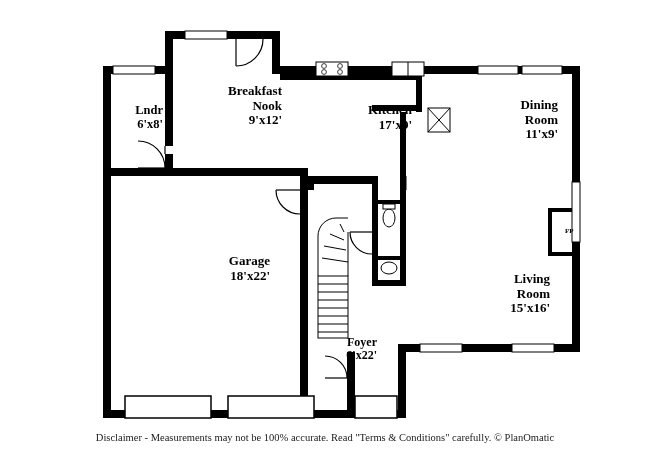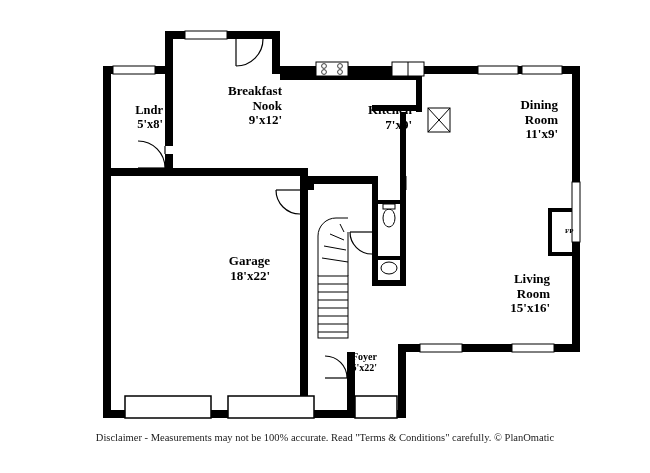--- a/index.html
+++ b/index.html
@@ -25,21 +25,21 @@
     text-align: right;
     font-family: "Liberation Serif", serif;
     font-weight: bold;
     color: #000000;
     line-height: 1.12;
     white-space: pre-line;
     letter-spacing: 0px;
   }
   .rl-big { font-size: 13px; }
   .rl-mid { font-size: 12.5px; }
-  .rl-small { font-size: 10px; margin-top: 15px; }
+  .rl-small { font-size: 12px; }
   .fp-label {
     position: absolute;
     font-family: "Liberation Serif", serif;
     font-weight: bold;
     font-size: 7px;
     color: #000000;
   }
   #disclaimer {
     position: absolute;
     left: 0;
@@ -188,26 +188,26 @@
     <line x1="322" y1="258" x2="348" y2="262"></line>
     <line x1="324" y1="246" x2="346" y2="250"></line>
     <line x1="330" y1="234" x2="344" y2="240"></line>
     <line x1="340" y1="224" x2="344" y2="232"></line>
   </g>
 
 </svg>
 
 <div>
   <div class="room-label rl-mid" style="left:103px; top:103px; width:60px;">Lndr
-5'x8'</div>
+6'x8'</div>
   <div class="room-label rl-big" style="left:178px; top:84px;  width:104px;">Breakfast
 Nook
 9'x12'</div>
   <div class="room-label rl-big" style="left:320px; top:103px; width:92px;">Kitchen
-7'x9'</div>
+17'x9'</div>
   <div class="room-label rl-big" style="left:466px; top:98px;  width:92px;">Dining
 Room
 11'x9'</div>
   <div class="room-label rl-big" style="left:448px; top:226px; width:102px;margin-top:46px;">Living
 Room
 15'x16'</div>
   <div class="room-label rl-big" style="left:150px; top:254px; width:120px;">Garage
 18'x22'</div>
   <div class="room-label rl-small" style="left:329px; top:336px; width:48px;">Foyer
 6'x22'</div>

